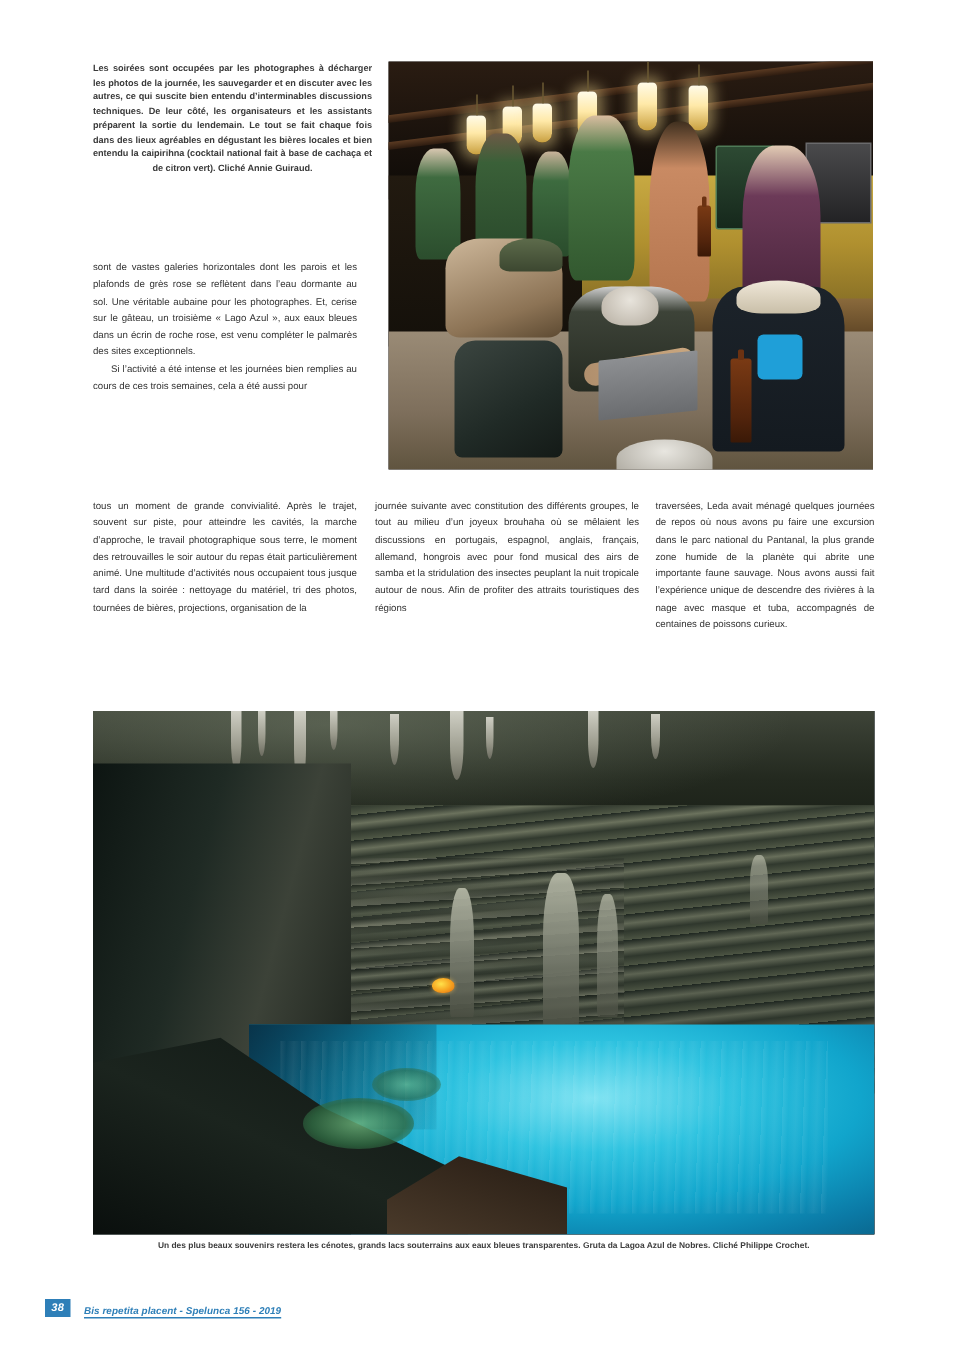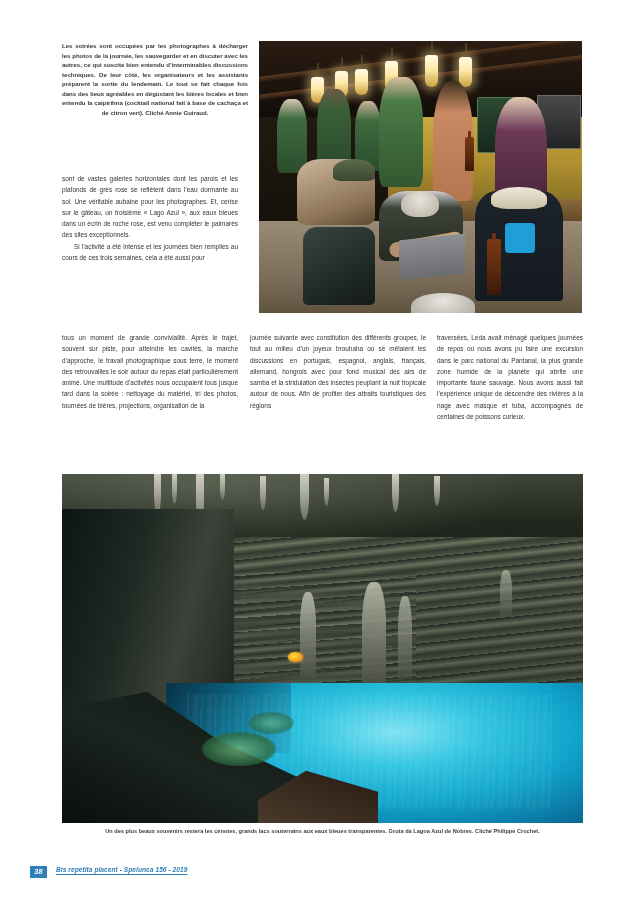--- a/index.html
+++ b/index.html
@@ -120,21 +120,21 @@
     text-align: center;
     letter-spacing: 0.01px;
   }
 
   
   .footer {
     position: absolute;
     left: 30px;
     top: 866px;
     display: flex;
-    align-items: flex-start;
+    align-items: flex-end;
     gap: 9px;
   }
   .page-number {
     background: #2e7fb8;
     color: #ffffff;
     font-size: 7.4px;
     font-weight: bold;
     width: 17px;
     height: 12px;
     line-height: 12px;

